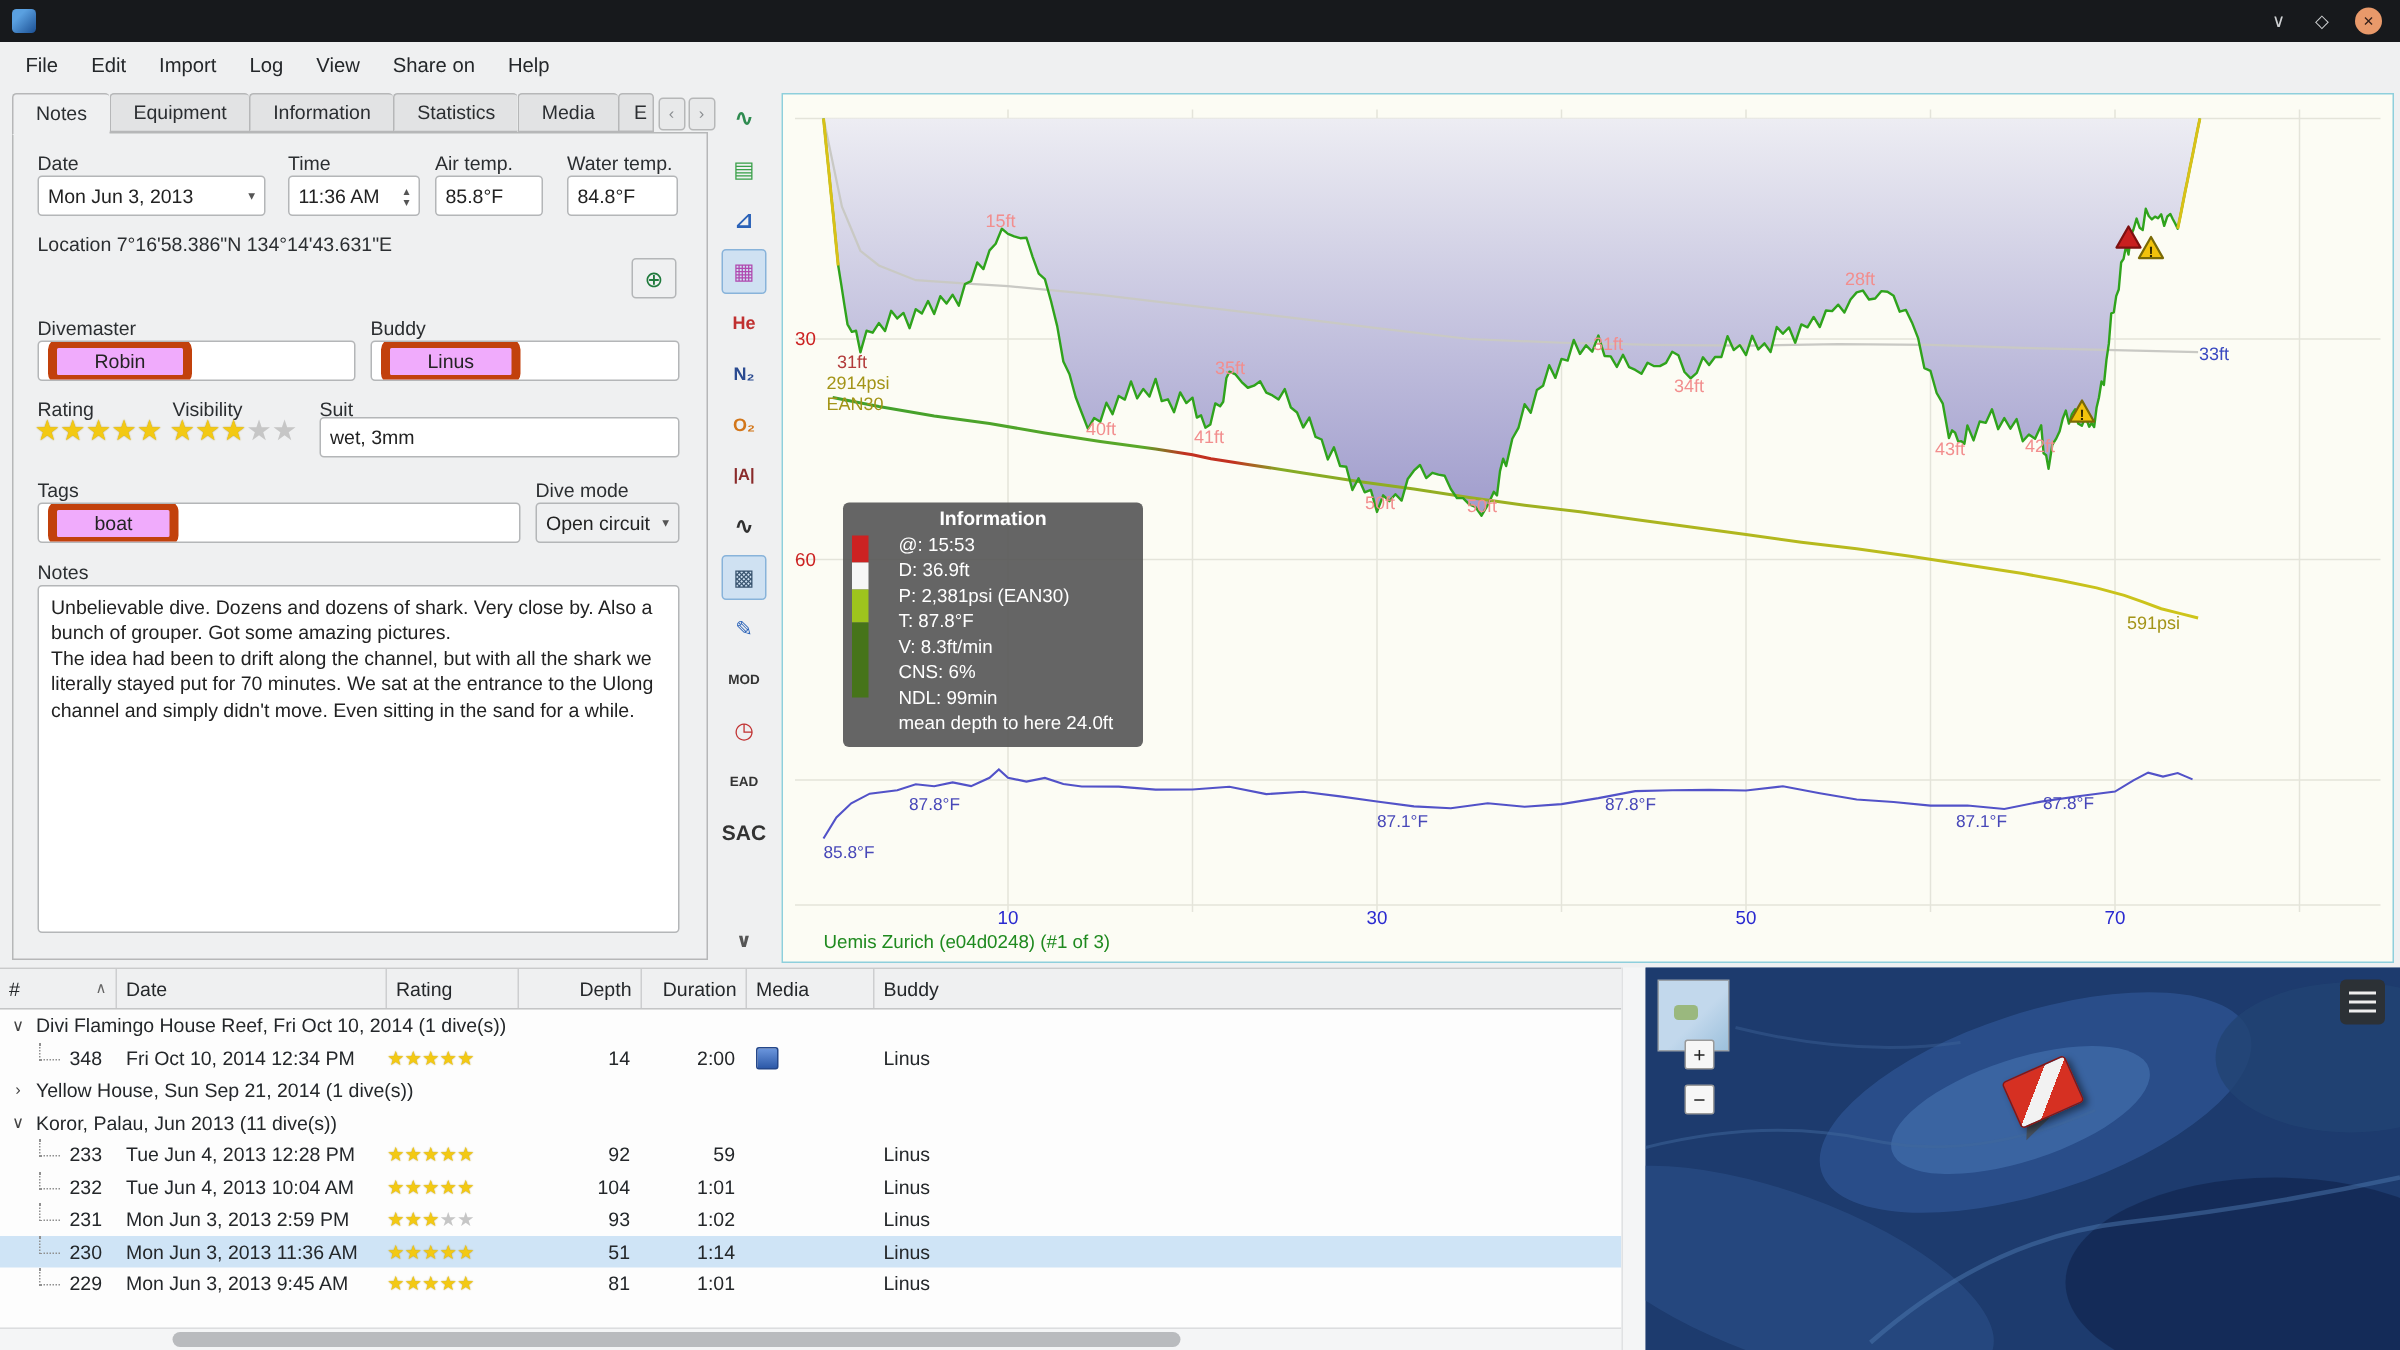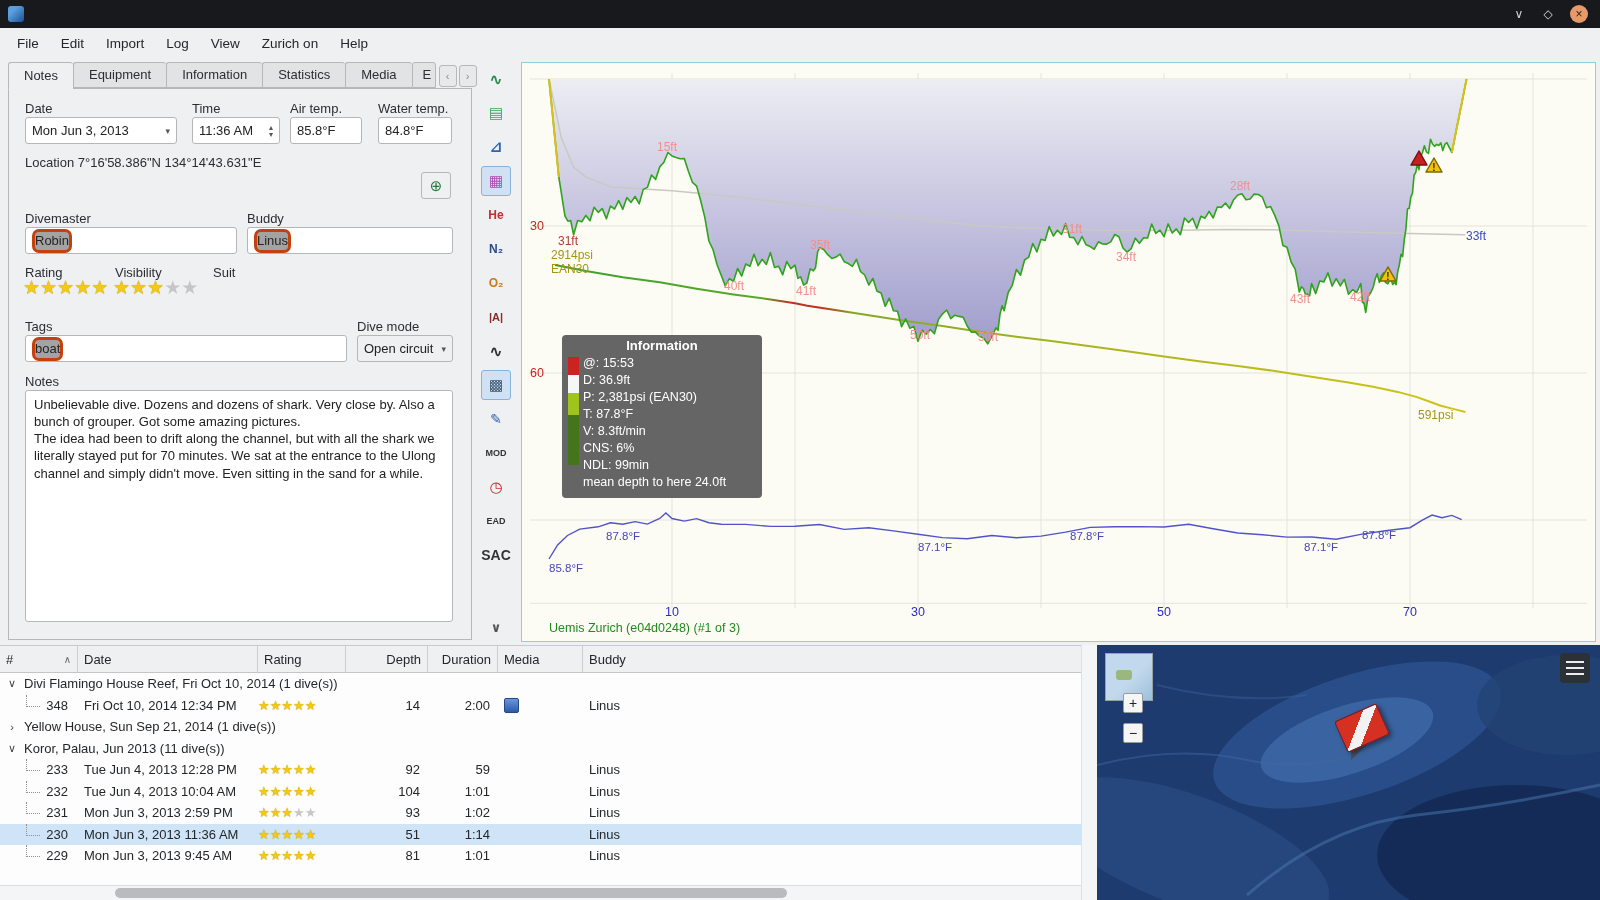--- a/index.html
+++ b/index.html
@@ -24,40 +24,40 @@
   .tab.cut{width:12px;padding:0 0 0 10px;overflow:hidden;border-right:1px solid #b6b7b8}
   .tab-scroll{display:flex;gap:2px;align-items:center;margin-left:3px;padding-bottom:2px}
   .tab-scroll .tsbtn{width:16px;height:20px;border:1px solid #b6b7b8;background:#e8e9ea;border-radius:3px;display:flex;align-items:center;justify-content:center;font-size:11px;color:#8a8d90}
   .pane{position:absolute;left:0;top:26px;right:0;bottom:0;border:1px solid #b6b7b8;background:#eff0f1}
   .lbl{position:absolute;font-size:13px;color:#2b2e31;white-space:nowrap}
   .field{position:absolute;background:#fff;border:1px solid #b4b6b8;border-radius:3px;display:flex;align-items:center;
          padding:0 6px;font-size:13px;color:#222;box-sizing:border-box;height:27px;overflow:hidden}
   .field input.raw{border:none;outline:none;width:100%;font:inherit;color:inherit;background:transparent;padding:0}
   .combo-arrow{margin-left:auto;font-size:9px;color:#555;padding-left:6px}
   .spin-btns{margin-left:auto;display:flex;flex-direction:column;line-height:7px;font-size:8px;color:#555;text-align:center}
-  .tag{background:#a3a3a3;border:3px solid #c2410c;border-radius:7px;padding:0 0 1px;font-size:13px;color:#242424;line-height:17px}
+  .tag{background:#f0abfc;border:6px solid #c2410c;border-radius:7px;padding:0 25px 1px;font-size:13px;color:#242424;line-height:17px}
   .stars{position:absolute;display:flex}
   .stars .star{font-size:19px;line-height:20px;margin-right:0}
   .star.on{color:#f3c913;text-shadow:0 0 1px #a8860a}
   .star.off{color:#c6c6c6}
   .btn-globe{position:absolute;width:30px;height:27px;background:#eff0f1;border:1px solid #b4b6b8;border-radius:3px;
              display:flex;align-items:center;justify-content:center;color:#1f7a3c;font-size:15px;box-sizing:border-box}
   textarea.notes{position:absolute;border:1px solid #b4b6b8;border-radius:3px;padding:5px 8px;
        font:13px/1.32 "Liberation Sans","DejaVu Sans",sans-serif;color:#222;resize:none;background:#fff;box-sizing:border-box;outline:none}
   
   .ptoolbar{position:absolute;left:477px;top:64px;width:38px;height:578px;display:flex;flex-direction:column;align-items:center;gap:4px}
   .ticon{width:30px;height:30px;border-radius:3px;display:flex;align-items:center;justify-content:center;font-weight:bold;box-sizing:border-box}
   .ticon.pressed{background:#cfe1f2;border:1px solid #88b3da}
   .ticon.push{margin-top:auto}
   
   .profile{position:absolute;left:521px;top:62px;width:1075px;height:580px;background:#fcfcf4;border:1px solid #8ecfdc;box-sizing:border-box}
   .profile svg{position:absolute;left:0;top:0}
   .infobox{position:absolute;left:40px;top:272px;width:200px;background:rgba(88,88,88,0.92);border-radius:4px;color:#fff;padding:3px 6px 7px 6px;box-sizing:border-box}
   .infobox-title{text-align:center;font-weight:bold;font-size:13px;margin-bottom:2px}
-  .infobox-body{display:flex;gap:4px}
+  .infobox-body{display:flex;gap:20px}
   .infobox-legend{width:11px;display:flex;flex-direction:column;padding-top:2px}
   .infobox-lines{font-size:12.5px;line-height:17px;white-space:nowrap}
   
   .divelist{position:absolute;left:0;top:645px;width:1081px;height:240px;background:#fdfdfd;border-top:1px solid #c9cacb;overflow:hidden}
   .dl-grid{display:grid;grid-template-columns:78px 180px 88px 82px 70px 85px 1fr;align-items:center}
   .dl-header{height:26px;background:#eff0f1;border-bottom:1px solid #c4c5c6;font-size:13px}
   .dl-h{padding:0 6px;height:100%;display:flex;align-items:center;border-right:1px solid #cdced0;box-sizing:border-box}
   .dl-h:last-child{border-right:none}
   .dl-h.right{justify-content:flex-end}
   .dl-h .sort{margin-left:auto;font-size:10px;color:#666;padding-left:4px}
@@ -103,21 +103,21 @@
     <span class="win-close">×</span>
   </div>
 </div>
 
 <div class="menubar" id="menubar">
     <div class="menu-item">File</div>
     <div class="menu-item">Edit</div>
     <div class="menu-item">Import</div>
     <div class="menu-item">Log</div>
     <div class="menu-item">View</div>
-    <div class="menu-item">Zurich on</div>
+    <div class="menu-item">Share on</div>
     <div class="menu-item">Help</div>
   </div>
 
 <div class="tabwidget">
   <div class="tabbar">
     <div id="tabs" style="display:flex">
         <div class="tab active">Notes</div>
         <div class="tab">Equipment</div>
         <div class="tab">Information</div>
         <div class="tab">Statistics</div>
@@ -181,20 +181,23 @@
         <span class="star on">★</span>
         <span class="star on">★</span>
       </div>
     <div class="stars" style="left:104px;top:189px" id="visibility-stars">
         <span class="star on">★</span>
         <span class="star on">★</span>
         <span class="star on">★</span>
         <span class="star off">★</span>
         <span class="star off">★</span>
       </div>
+    <div class="field" style="left:204px;top:189px;width:240px">
+      <input class="raw" value="wet, 3mm" style="">
+    </div>
 
     <span class="lbl" style="left:16px;top:230px">Tags</span>
     <span class="lbl" style="left:348px;top:230px">Dive mode</span>
     <div class="field" style="left:16px;top:246px;width:322px">
       <span class="tag">boat</span>
     </div>
     <div class="field" style="left:348px;top:246px;width:96px;background:#eff0f1">
       <span>Open circuit</span>
       <span class="combo-arrow">▾</span>
     </div>

